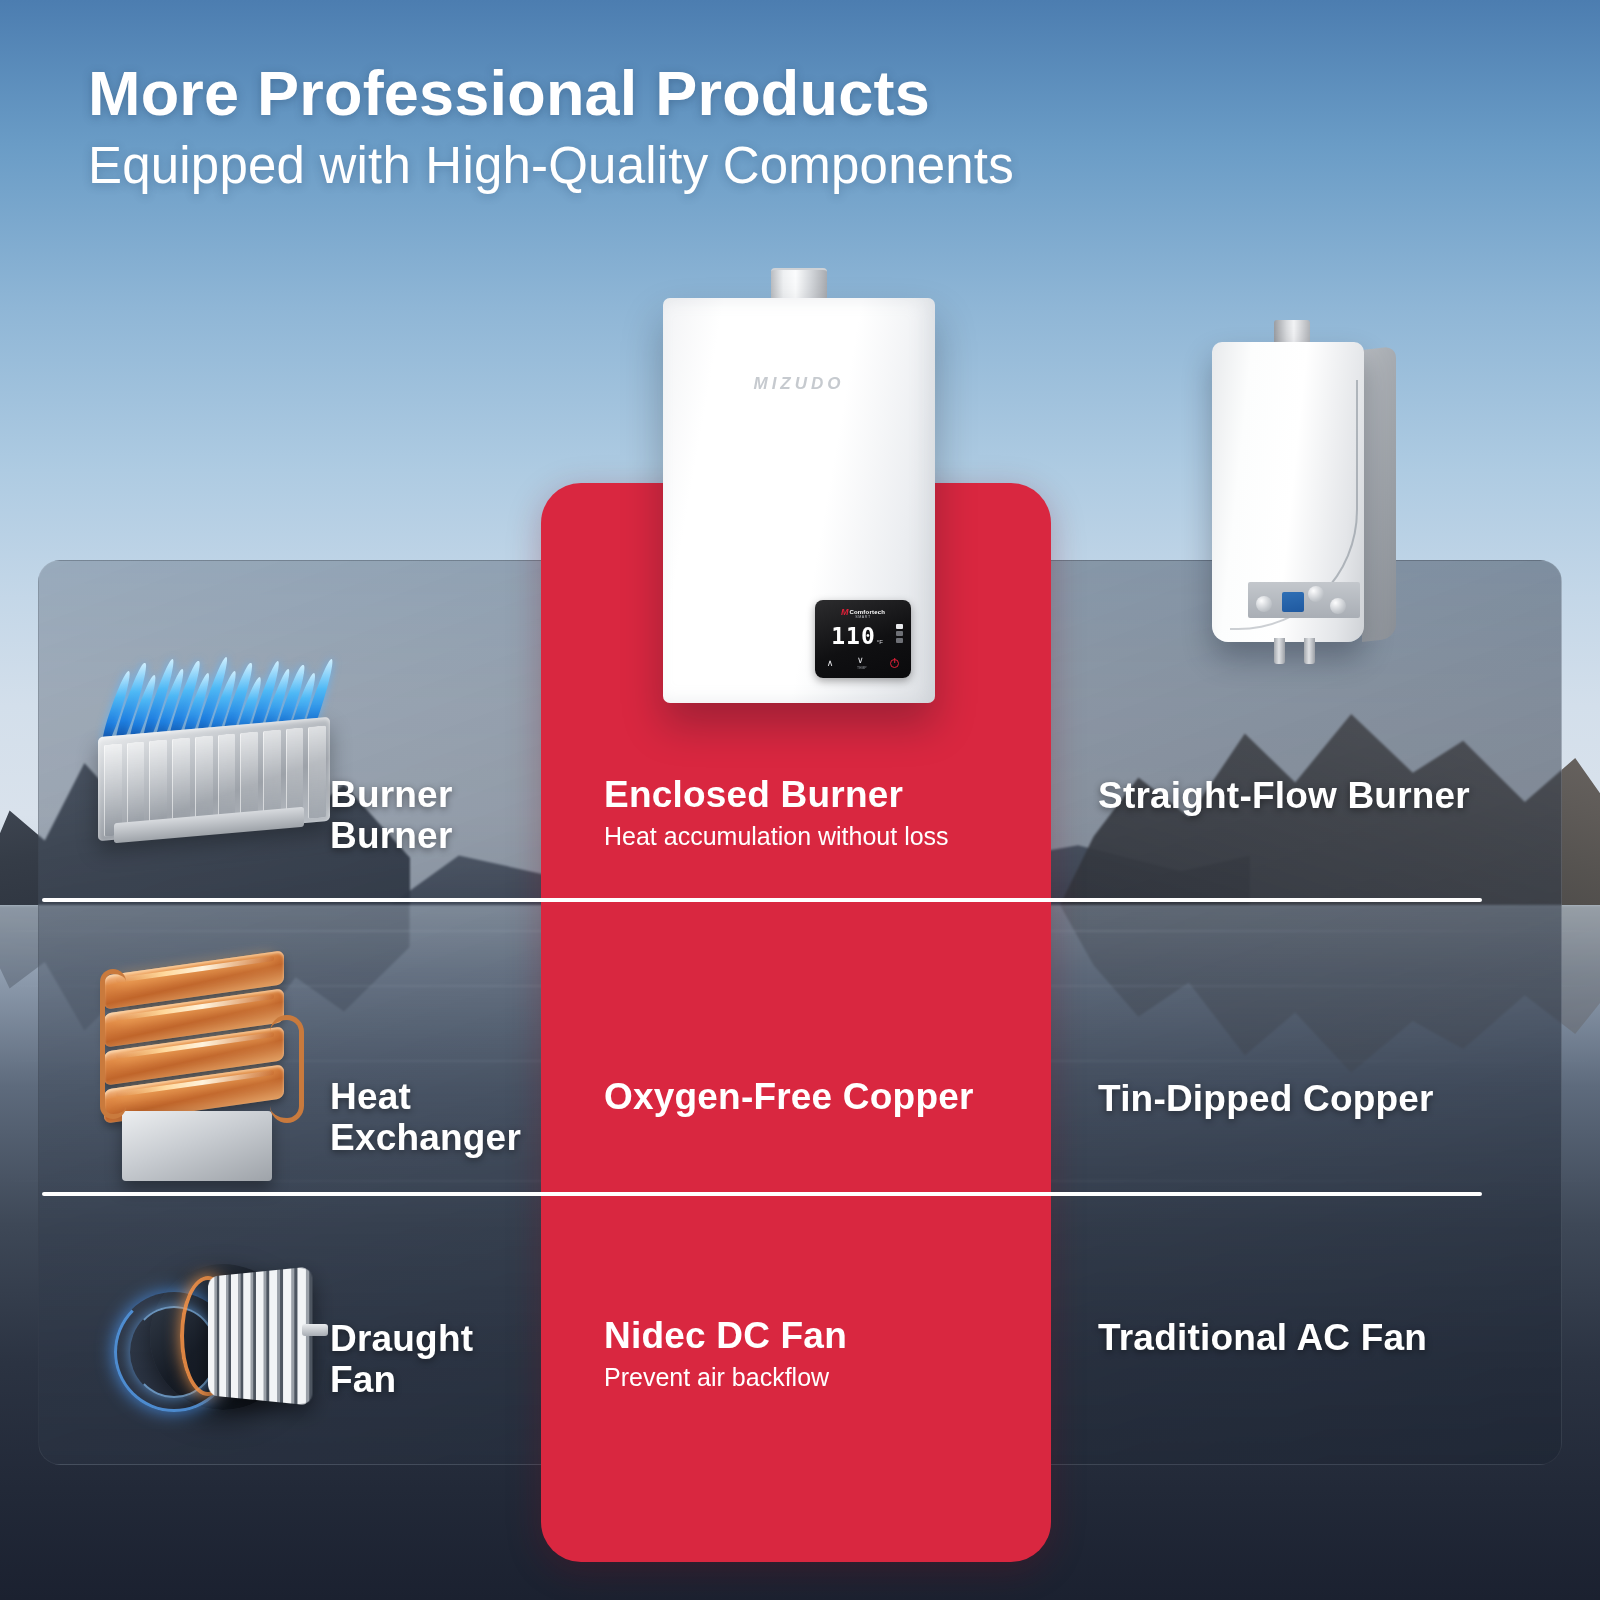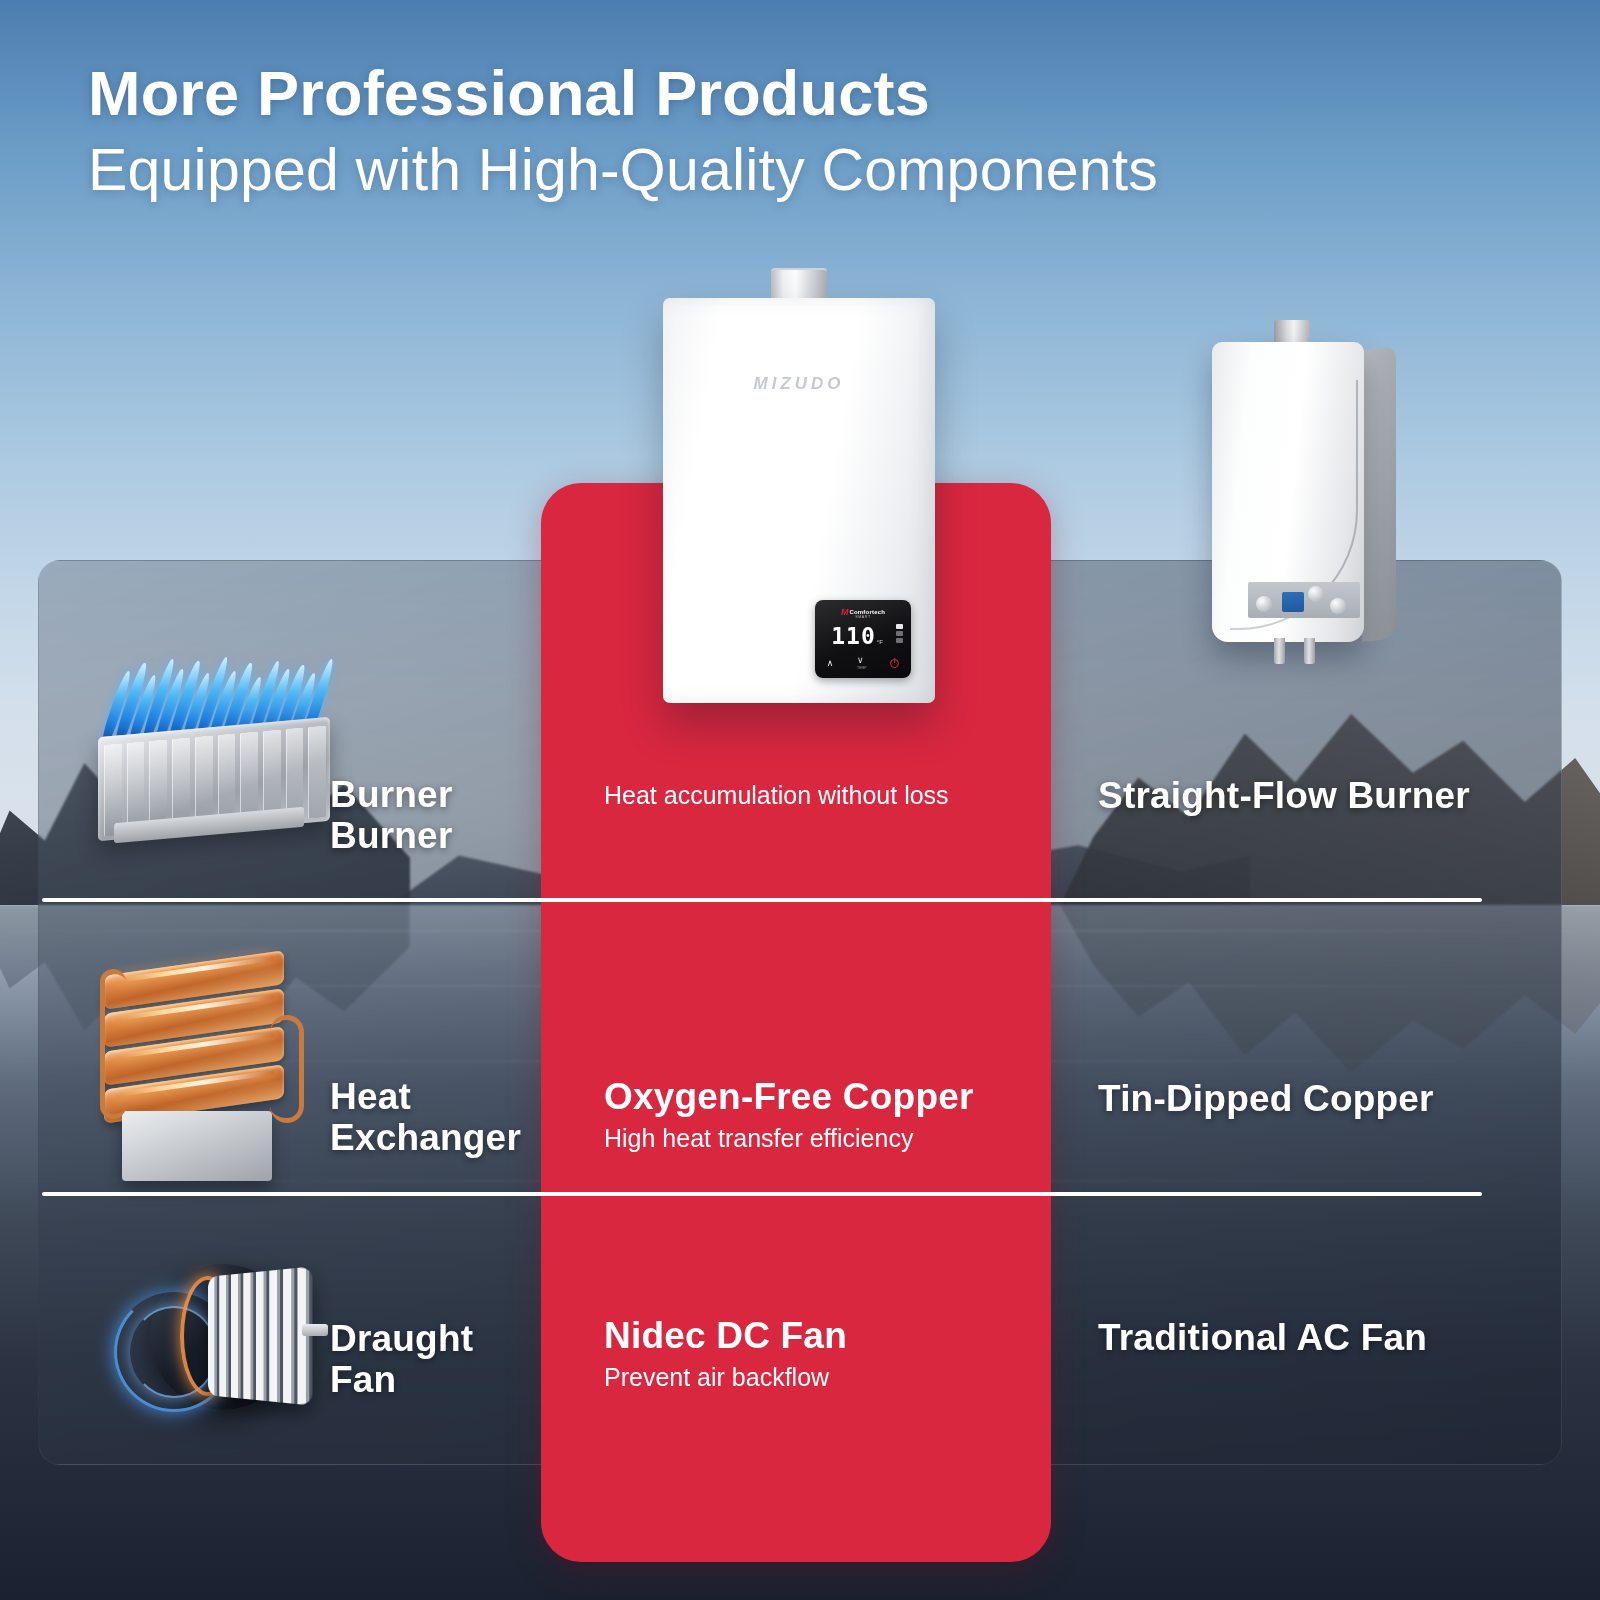--- a/index.html
+++ b/index.html
@@ -258,21 +258,21 @@
   }
 
   
   .h1 {
     position:absolute; left:88px; top:57px; z-index:8;
     font-size:63px; font-weight:bold; color:#ffffff; letter-spacing:.2px;
     text-shadow:0 2px 10px rgba(30,60,95,.35);
   }
   .h2 {
     position:absolute; left:88px; top:136px; z-index:8;
-    font-size:59px; font-weight:normal; color:#ffffff; letter-spacing:.2px;
+    font-size:51px; font-weight:normal; color:#ffffff; letter-spacing:.2px;
     text-shadow:0 2px 10px rgba(30,60,95,.30);
   }
 </style>
 </head>
 <body>
 
 <div class="scene">
   <div class="sky"></div>
   <div class="mtn mtn-center"></div>
   <div class="mtn mtn-left"></div>
@@ -398,31 +398,31 @@
   <div class="fan-ring"></div>
   <div class="fan-rotor"></div>
   <div class="fan-shaft"></div>
 </div>
 
 <div class="lbl-left" style="left:330px; top:774px">
   <div>Burner</div>
   <div>Burner</div>
 </div>
 <div class="lbl-mid" style="top:775px">
+  <div class="mt">Enclosed Burner</div>
   <div class="ms">Heat accumulation without loss</div>
 </div>
 <div class="lbl-right" style="left:1098px; top:775px">Straight-Flow Burner</div>
 
 <div class="lbl-left" style="left:330px; top:1076px">
   <div>Heat</div>
   <div>Exchanger</div>
 </div>
 <div class="lbl-mid" style="top:1077px">
   <div class="mt">Oxygen-Free Copper</div>
-  <div class="ms">High heat transfer efficiency</div>
 </div>
 <div class="lbl-right" style="left:1098px; top:1078px">Tin-Dipped Copper</div>
 
 <div class="lbl-left" style="left:330px; top:1318px">
   <div>Draught</div>
   <div>Fan</div>
 </div>
 <div class="lbl-mid" style="top:1316px">
   <div class="mt">Nidec DC Fan</div>
   <div class="ms">Prevent air backflow</div>

